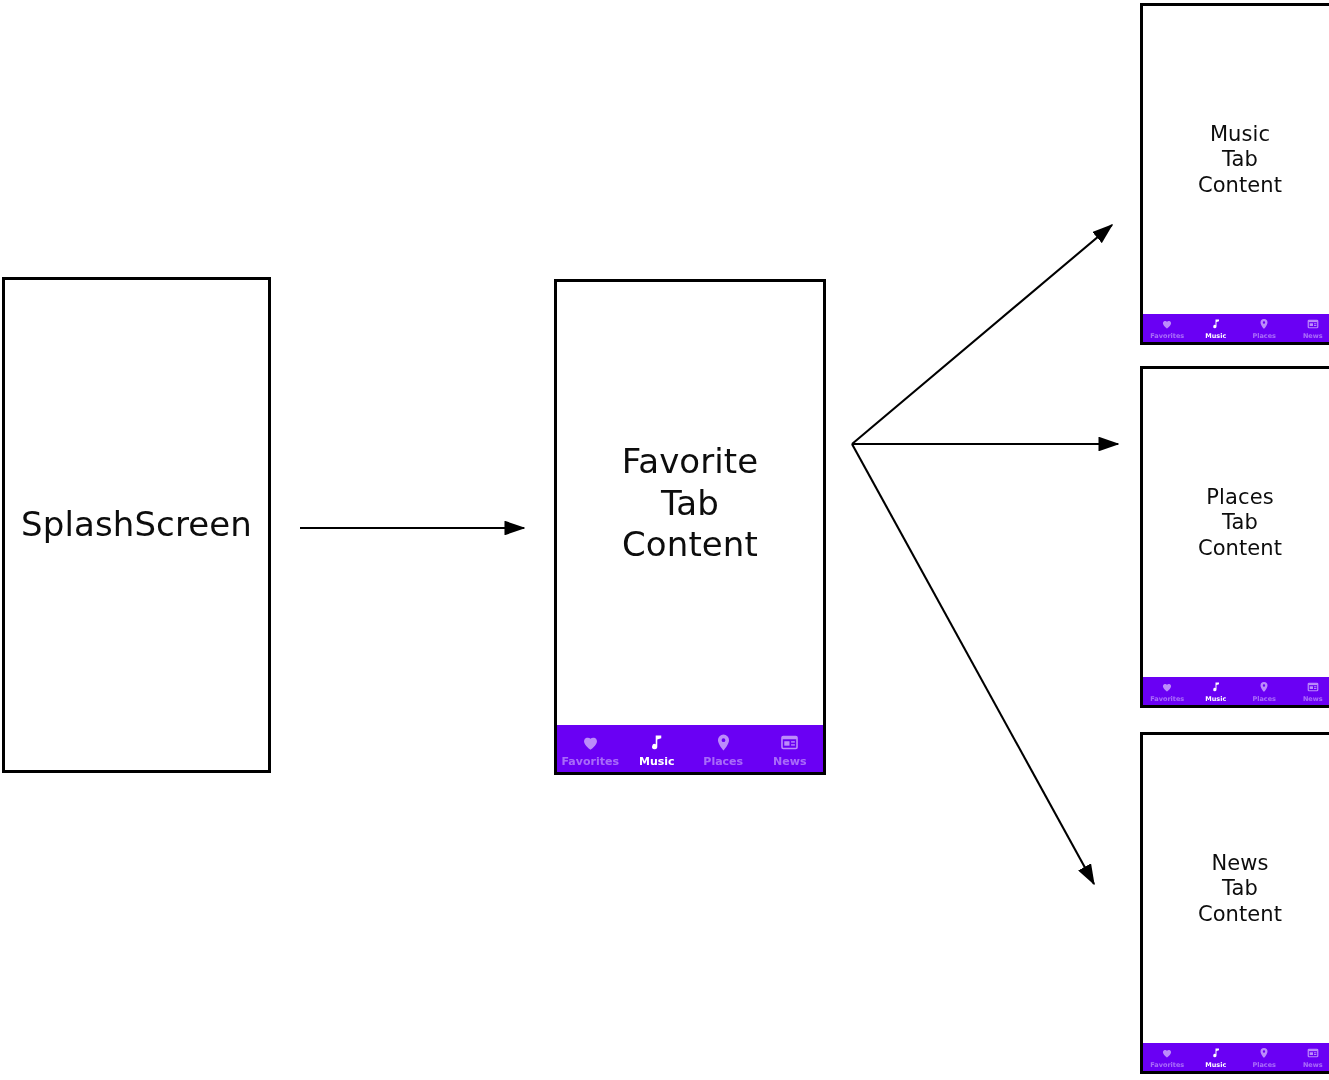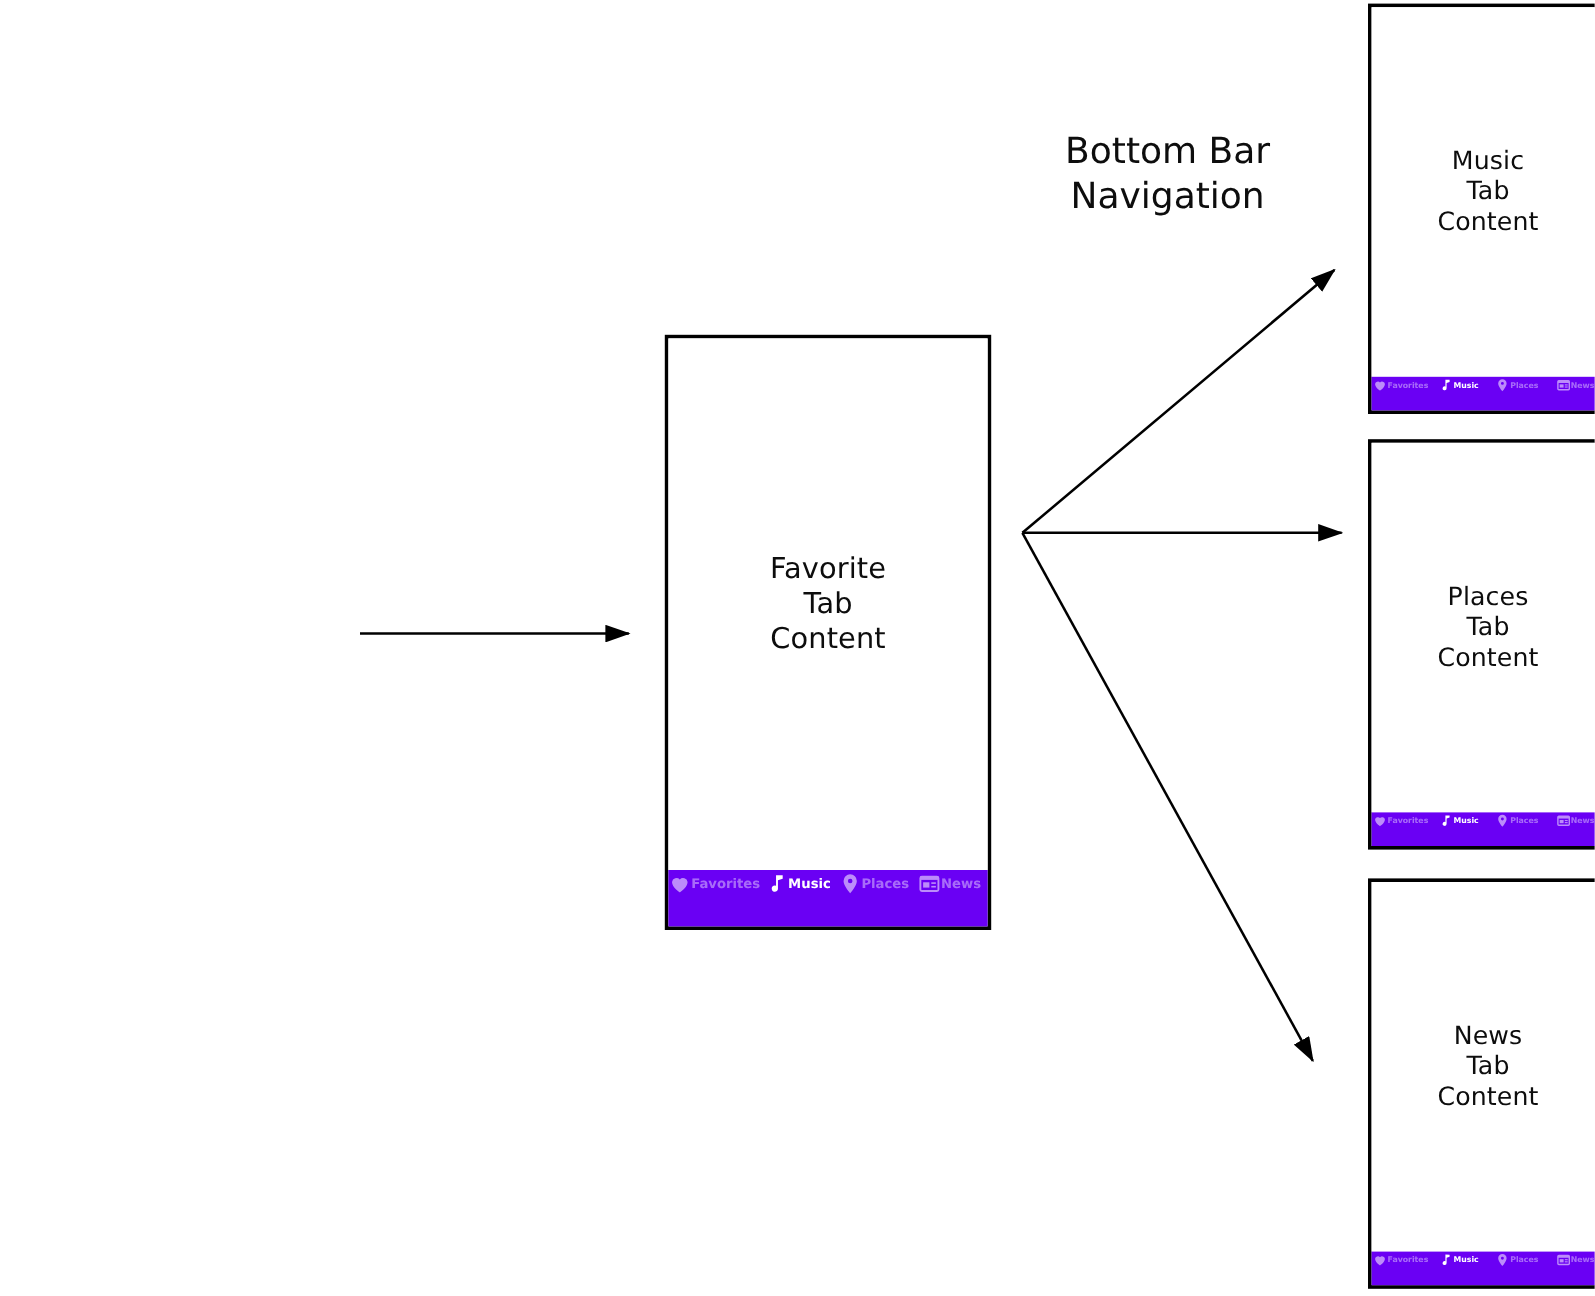--- a/index.html
+++ b/index.html
@@ -53,38 +53,38 @@
   }
 
   
   #frame-splash   { left: 2px;    top: 277px; width: 269px; height: 496px; }
   #frame-favorite { left: 554px;  top: 279px; width: 272px; height: 496px; }
   #frame-music    { left: 1140px; top: 3px;   width: 200px; height: 342px; }
   #frame-places   { left: 1140px; top: 366px; width: 200px; height: 342px; }
   #frame-news     { left: 1140px; top: 732px; width: 200px; height: 342px; }
 
   #frame-splash .frame-text   { font-size: 34px; }
-  #frame-favorite .frame-text { font-size: 24px; }
+  #frame-favorite .frame-text { font-size: 34px; }
   #frame-music .frame-text,
   #frame-places .frame-text,
   #frame-news .frame-text     { font-size: 21px; }
 
   
   .bottom-bar {
     flex: 0 0 auto;
     display: flex;
     align-items: stretch;
     background: #6A00F4;
     width: 100%;
   }
   .nav-item {
     flex: 1 1 25%;
     display: flex;
-    flex-direction: row;
-    align-items: flex-start;
+    flex-direction: column;
+    align-items: center;
     justify-content: center;
     box-sizing: border-box;
   }
   .nav-icon {
     display: block;
     line-height: 0;
   }
   .nav-icon svg { display: block; }
   .nav-label {
     color: #ffffff;
@@ -133,23 +133,26 @@
     <line x1="300" y1="528" x2="524" y2="528" stroke="#000000" stroke-width="2.1" marker-end="url(#arrowhead)"></line>
 
     <line x1="852" y1="444" x2="1112" y2="225" stroke="#000000" stroke-width="2.1" marker-end="url(#arrowhead)"></line>
 
     <line x1="852" y1="444" x2="1118" y2="444" stroke="#000000" stroke-width="2.1" marker-end="url(#arrowhead)"></line>
 
     <line x1="852" y1="444" x2="1094" y2="884" stroke="#000000" stroke-width="2.1" marker-end="url(#arrowhead)"></line>
   </svg>
 
 
-  <div class="edge-label" id="label-bottom-bar">Bottom Bar
-Navigation</div>
-
+
+  <div class="frame" id="frame-splash">
+    <div class="frame-body">
+      <div class="frame-text">SplashScreen</div>
+    </div>
+  </div>
 
   <div class="frame" id="frame-favorite">
     <div class="frame-body">
       <div class="frame-text">Favorite
 Tab
 Content</div>
     </div>
     <div class="bottom-bar bar-lg">
 
       <div class="nav-item inactive">

